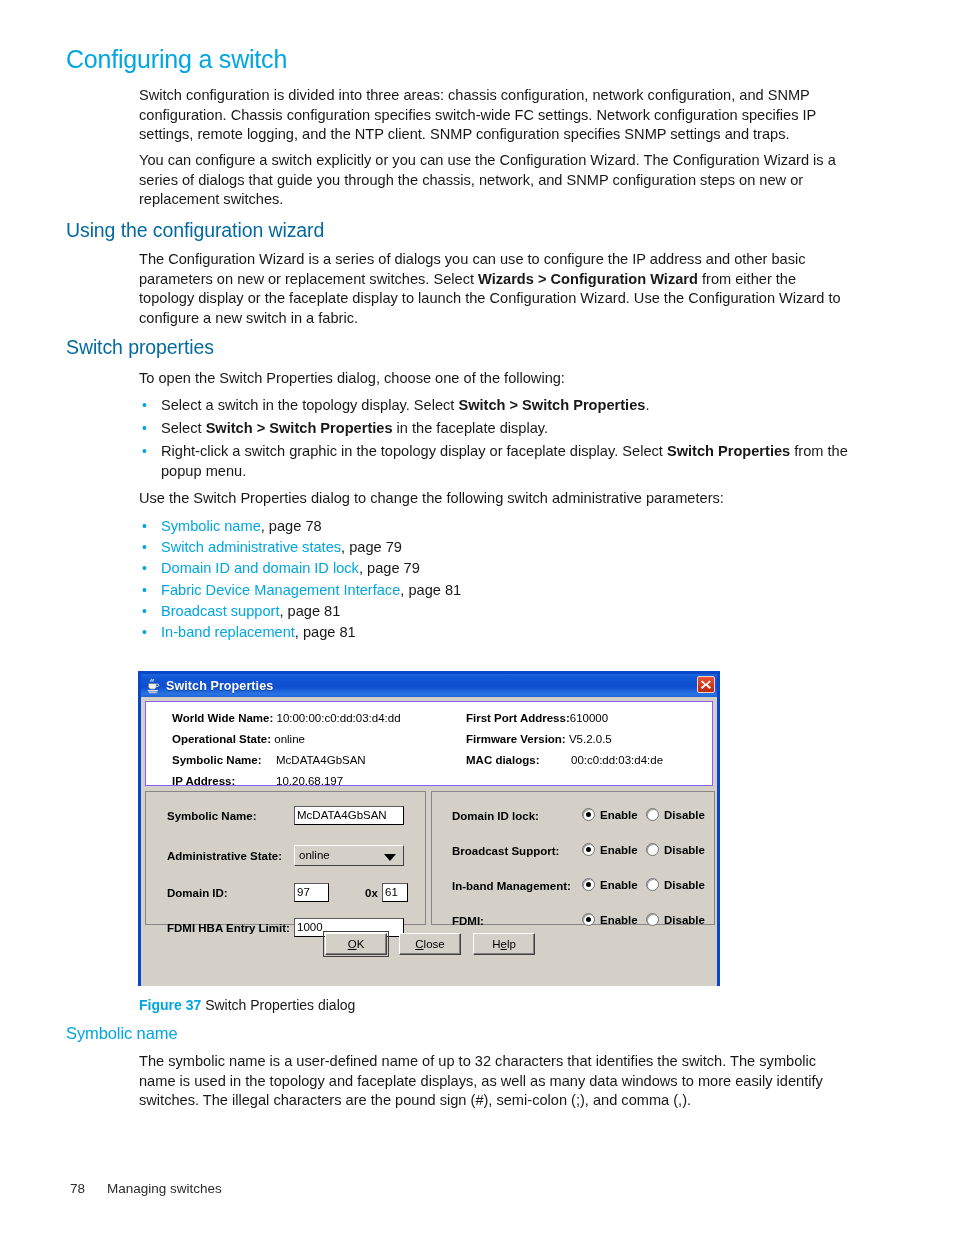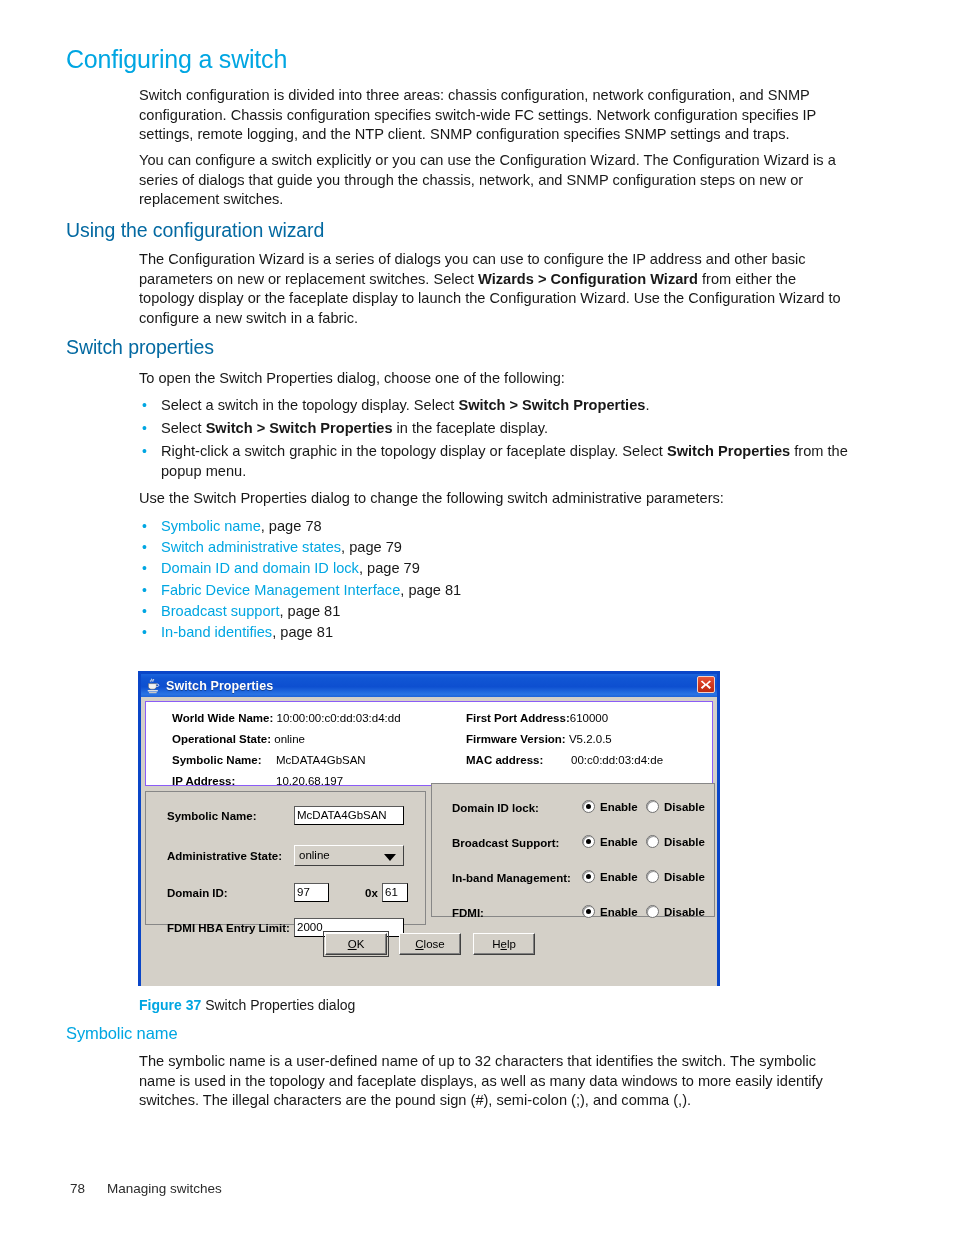--- a/index.html
+++ b/index.html
@@ -171,21 +171,21 @@
   .info-cell .val { font-weight: normal; }
 
   
   .grp {
     position: absolute;
     background: #d4d0c8;
     border: 1px solid #878787;
     box-sizing: border-box;
   }
   .grp-left  { left: 4px;   top: 94px; width: 281px; height: 134px; }
-  .grp-right { left: 290px; top: 86px; width: 284px; height: 134px; }
+  .grp-right { left: 290px; top: 94px; width: 284px; height: 134px; }
 
   .frow {
     position: absolute;
     font-size: 11.5px;
     color: #000000;
     white-space: nowrap;
   }
   .frow.lbl { font-weight: bold; }
 
   .tbox {
@@ -356,21 +356,21 @@
     <div class="brow">
       <span class="bdot">•</span><a class="xref" style="text-decoration:none;">Domain ID and domain ID lock</a><span>, page 79</span>
     </div>
     <div class="brow">
       <span class="bdot">•</span><a class="xref" style="text-decoration:none;">Fabric Device Management Interface</a><span>, page 81</span>
     </div>
     <div class="brow">
       <span class="bdot">•</span><a class="xref" style="text-decoration:none;">Broadcast support</a><span>, page 81</span>
     </div>
     <div class="brow">
-      <span class="bdot">•</span><a class="xref" style="text-decoration:none;">In-band identifies</a><span>, page 81</span>
+      <span class="bdot">•</span><a class="xref" style="text-decoration:none;">In-band replacement</a><span>, page 81</span>
     </div>
   </div>
 
   <div class="dlg">
 
     <div class="dlg-titlebar">
       <span class="java-icon">
         <svg width="16" height="16" viewBox="0 0 16 16">
           <path d="M5.2 3.2c0-1.2 1.6-1.3 1.3-2.4 .9 .9 .1 1.7-.4 2.2-.4 .4-.5 .8-.1 1.2" stroke="#e8e8e8" stroke-width="0.8" fill="none"></path>
           <path d="M7.3 3.1c0-1.0 1.3-1.1 1.1-2.0 .7 .8 .1 1.4-.3 1.8-.3 .3-.4 .7-.1 1.0" stroke="#e8e8e8" stroke-width="0.8" fill="none"></path>
@@ -413,21 +413,21 @@
         </div>
 
         <div class="info-cell" style="left:320px; top:10px;">
           <span class="lbl">First Port Address:</span><span class="val">610000</span>
         </div>
         <div class="info-cell" style="left:320px; top:31px;">
           <span class="lbl">Firmware Version:</span>
           <span class="val">V5.2.0.5</span>
         </div>
         <div class="info-cell" style="left:320px; top:52px;">
-          <span class="lbl">MAC address:</span>
+          <span class="lbl">MAC dialogs:</span>
         </div>
         <div class="info-cell" style="left:425px; top:52px;">
           <span class="val">00:c0:dd:03:d4:de</span>
         </div>
       </div>
 
       <div class="grp grp-left">
         <div class="frow lbl" style="left:21px; top:18px;">Symbolic Name:</div>
         <div class="tbox" style="left:148px; top:14px; width:110px;">McDATA4GbSAN</div>
 
@@ -436,21 +436,21 @@
           <span>online</span>
           <span class="arrow"></span>
         </div>
 
         <div class="frow lbl" style="left:21px; top:95px;">Domain ID:</div>
         <div class="tbox" style="left:148px; top:91px; width:35px;">97</div>
         <div class="frow lbl" style="left:219px; top:95px;">0x</div>
         <div class="tbox" style="left:236px; top:91px; width:26px;">61</div>
 
         <div class="frow lbl" style="left:21px; top:130px;">FDMI HBA Entry Limit:</div>
-        <div class="tbox" style="left:148px; top:126px; width:110px;">2000</div>
+        <div class="tbox" style="left:148px; top:126px; width:110px;">1000</div>
       </div>
 
       <div class="grp grp-right">
         <div class="frow lbl" style="left:20px; top:18px;">Domain ID lock:</div>
         <div class="radio-grp" style="left:150px; top:16px;">
           <span class="radio on"></span>
             <span>Enable</span>
         </div>
         <div class="radio-grp" style="left:214px; top:16px;">
           <span class="radio"></span>

